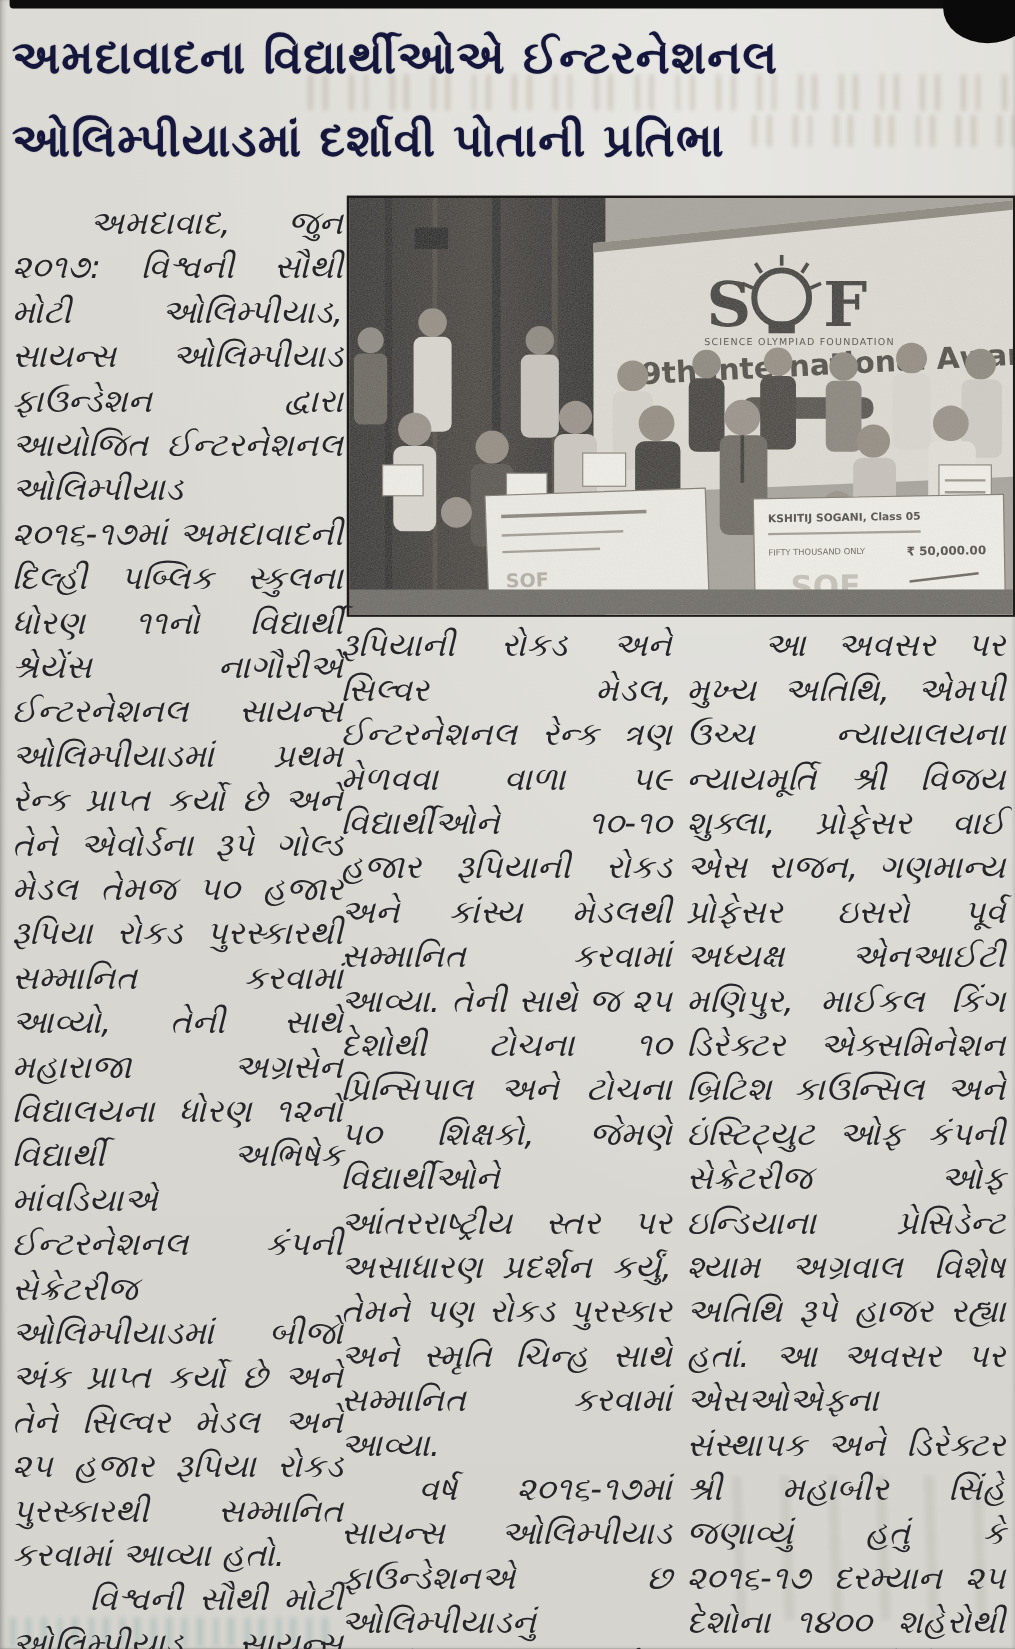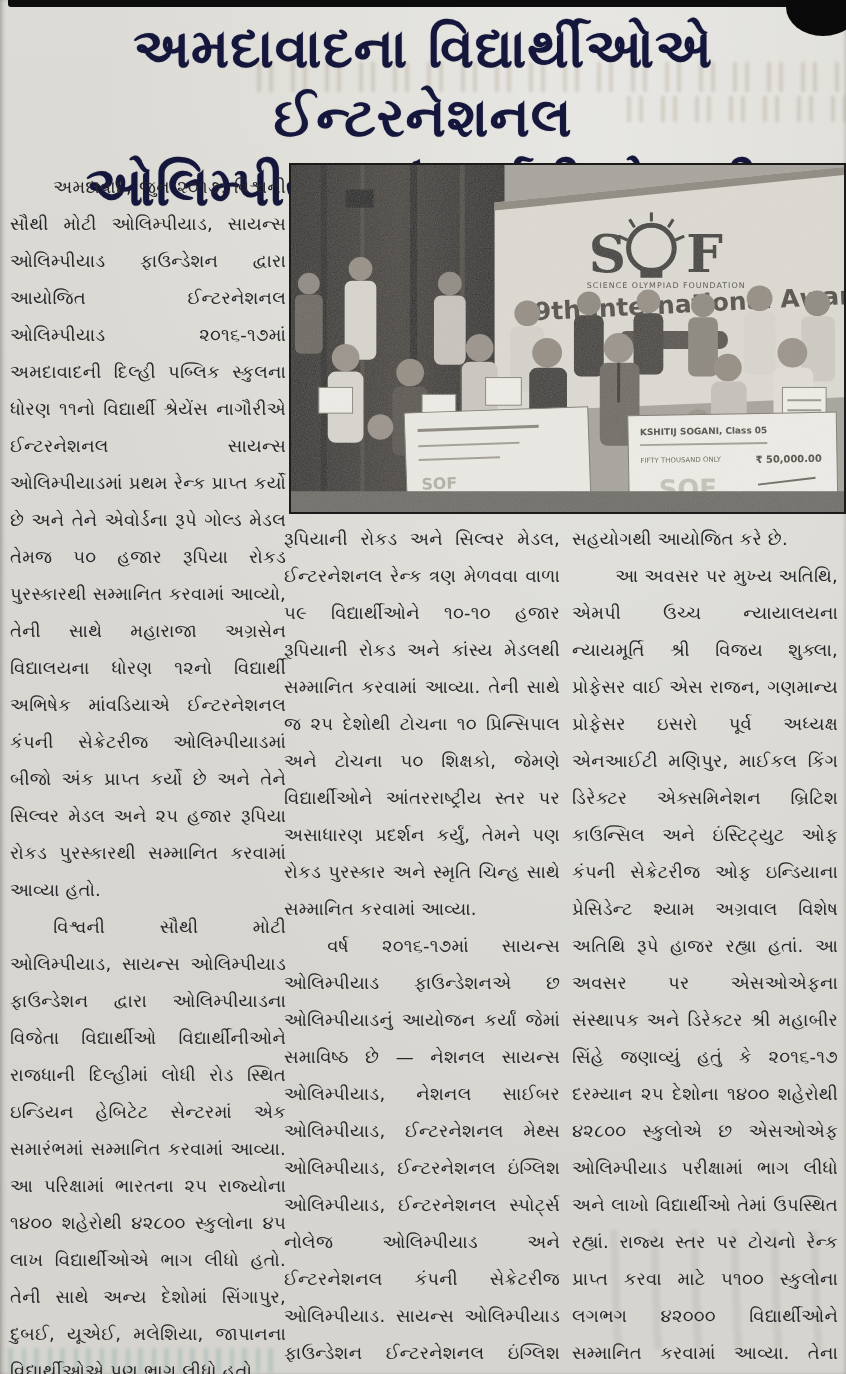--- a/index.html
+++ b/index.html
@@ -11,40 +11,41 @@
       linear-gradient(180deg,#dcdbd5 0%,#d8d7d1 40%,#d5d4ce 100%);
     overflow:hidden;
     box-shadow:inset 4px 0 6px -4px rgba(0,0,0,.45), inset -2px 0 4px -2px rgba(0,0,0,.25);
   }
   
   .top-bar{position:absolute;left:8px;top:0;width:788px;height:7px;background:#0d0d0d;border-radius:0 0 3px 3px;}
   .top-corner-blob{position:absolute;right:-14px;top:-22px;width:74px;height:58px;background:#0a0a0a;border-radius:50%;}
   
   .headline{
     position:absolute;left:10px;top:14px;width:826px;margin:0;
-    text-align:center;font-weight:bold;color:#15163c;
-    font-size:54px;line-height:69px;letter-spacing:1px;
+    font-weight:bold;color:#15163c;
+    font-size:38px;line-height:69px;letter-spacing:1px;
     text-shadow:0 0 1px rgba(21,22,60,.4);
   }
   
   .ghost{position:absolute;opacity:.16;filter:blur(1.6px);pointer-events:none;}
   .ghost.brown{background:repeating-linear-gradient(90deg,transparent 0 7px,#6e5632 7px 11px,transparent 11px 19px,#6e5632 19px 23px,transparent 23px 34px);}
   .ghost.cyan{background:repeating-linear-gradient(90deg,transparent 0 8px,#2e7f80 8px 13px,transparent 13px 22px,#2e7f80 22px 26px);}
   .ghost.gray{background:repeating-linear-gradient(88deg,transparent 0 14px,#55514a 14px 22px,transparent 22px 40px);}
   
   .photo{
     position:absolute;left:289px;top:163px;width:557px;height:351px;margin:0;
     border:2px solid #1c1b19;box-sizing:border-box;background:#b6b3ac;
   }
   .photo svg{display:block;width:100%;height:100%;}
   
   .col{
     position:absolute;color:#26262a;
-    font-size:18px;line-height:37px;text-align:justify;
+    font-size:27px;line-height:37px;text-align:justify;
     letter-spacing:.2px;
+    font-style:italic;
   }
   .col-left{left:10px;top:168px;width:276px;height:1200px;}
   .col-mid{left:284px;top:520px;width:276px;height:850px;}
   .col-right{left:572px;top:520px;width:266px;height:850px;}
   .para{margin:0;}
   .para.indent{text-indent:2.4em;}
 </style>
 </head>
 <body>
 
@@ -211,17 +212,16 @@
 
   <div class="col col-left">
       <p class="para indent">અમદાવાદ, જુન ૨૦૧૭: વિશ્વની સૌથી મોટી ઓલિમ્પીયાડ, સાયન્સ ઓલિમ્પીયાડ ફાઉન્ડેશન દ્વારા આયોજિત ઈન્ટરનેશનલ ઓલિમ્પીયાડ ૨૦૧૬-૧૭માં અમદાવાદની દિલ્હી પબ્લિક સ્કુલના ધોરણ ૧૧નો વિદ્યાર્થી શ્રેયેંસ નાગૌરીએ ઈન્ટરનેશનલ સાયન્સ ઓલિમ્પીયાડમાં પ્રથમ રેન્ક પ્રાપ્ત કર્યો છે અને તેને એવોર્ડના રૂપે ગોલ્ડ મેડલ તેમજ ૫૦ હજાર રૂપિયા રોકડ પુરસ્કારથી સમ્માનિત કરવામાં આવ્યો, તેની સાથે મહારાજા અગ્રસેન વિદ્યાલયના ધોરણ ૧૨નો વિદ્યાર્થી અભિષેક માંવડિયાએ ઈન્ટરનેશનલ કંપની સેક્રેટરીજ ઓલિમ્પીયાડમાં બીજો અંક પ્રાપ્ત કર્યો છે અને તેને સિલ્વર મેડલ અને ૨૫ હજાર રૂપિયા રોકડ પુરસ્કારથી સમ્માનિત કરવામાં આવ્યા હતો.</p>
       <p class="para indent">વિશ્વની સૌથી મોટી ઓલિમ્પીયાડ, સાયન્સ ઓલિમ્પીયાડ ફાઉન્ડેશન દ્વારા ઓલિમ્પીયાડના વિજેતા વિદ્યાર્થીઓ વિદ્યાર્થીનીઓને રાજધાની દિલ્હીમાં લોધી રોડ સ્થિત ઇન્ડિયન હેબિટેટ સેન્ટરમાં એક સમારંભમાં સમ્માનિત કરવામાં આવ્યા. આ પરિક્ષામાં ભારતના ૨૫ રાજ્યોના ૧૪૦૦ શહેરોથી ૪૨૮૦૦ સ્કુલોના ૪૫ લાખ વિદ્યાર્થીઓએ ભાગ લીધો હતો. તેની સાથે અન્ય દેશોમાં સિંગાપુર, દુબઈ, યૂએઈ, મલેશિયા, જાપાનના વિદ્યાર્થીઓએ પણ ભાગ લીધો હતો.</p>
     </div>
   <div class="col col-mid">
       <p class="para">રૂપિયાની રોકડ અને સિલ્વર મેડલ, ઈન્ટરનેશનલ રેન્ક ત્રણ મેળવવા વાળા ૫૯ વિદ્યાર્થીઓને ૧૦-૧૦ હજાર રૂપિયાની રોકડ અને કાંસ્ય મેડલથી સમ્માનિત કરવામાં આવ્યા. તેની સાથે જ ૨૫ દેશોથી ટોચના ૧૦ પ્રિન્સિપાલ અને ટોચના ૫૦ શિક્ષકો, જેમણે વિદ્યાર્થીઓને આંતરરાષ્ટ્રીય સ્તર પર અસાધારણ પ્રદર્શન કર્યું, તેમને પણ રોકડ પુરસ્કાર અને સ્મૃતિ ચિન્હ સાથે સમ્માનિત કરવામાં આવ્યા.</p>
       <p class="para indent">વર્ષ ૨૦૧૬-૧૭માં સાયન્સ ઓલિમ્પીયાડ ફાઉન્ડેશનએ છ ઓલિમ્પીયાડનું આયોજન કર્યાં જેમાં સમાવિષ્ઠ છે — નેશનલ સાયન્સ ઓલિમ્પીયાડ, નેશનલ સાઈબર ઓલિમ્પીયાડ, ઈન્ટરનેશનલ મેથ્સ ઓલિમ્પીયાડ, ઈન્ટરનેશનલ ઇંગ્લિશ ઓલિમ્પીયાડ, ઈન્ટરનેશનલ સ્પોર્ટ્સ નોલેજ ઓલિમ્પીયાડ અને ઈન્ટરનેશનલ કંપની સેક્રેટરીજ ઓલિમ્પીયાડ. સાયન્સ ઓલિમ્પીયાડ ફાઉન્ડેશન ઈન્ટરનેશનલ ઇંગ્લિશ ઓલિમ્પીયાડ બ્રિટિશ કાઉન્સિલ, ઈન્ટરનેશનલ કંપની સેક્રેટરીજ ઓલિમ્પીયાડ ઇંસ્ટિટ્યુટ ઓફ કંપની સેક્રેટરીજ ઓફ ઇન્ડિયા અને ઈન્ટરનેશનલ સ્પોર્ટ્સ નોલેજ ઓલિમ્પીયાડ સ્ટાર સ્પોર્ટ્સના</p>
     </div>
   <div class="col col-right">
-      <p class="para">સહયોગથી આયોજિત કરે છે.</p>
       <p class="para indent">આ અવસર પર મુખ્ય અતિથિ, એમપી ઉચ્ચ ન્યાયાલયના ન્યાયમૂર્તિ શ્રી વિજય શુક્લા, પ્રોફેસર વાઈ એસ રાજન, ગણમાન્ય પ્રોફેસર ઇસરો પૂર્વ અધ્યક્ષ એનઆઈટી મણિપુર, માઈકલ કિંગ ડિરેક્ટર એક્સમિનેશન બ્રિટિશ કાઉન્સિલ અને ઇંસ્ટિટ્યુટ ઓફ કંપની સેક્રેટરીજ ઓફ ઇન્ડિયાના પ્રેસિડેન્ટ શ્યામ અગ્રવાલ વિશેષ અતિથિ રૂપે હાજર રહ્યા હતાં. આ અવસર પર એસઓએફના સંસ્થાપક અને ડિરેક્ટર શ્રી મહાબીર સિંહે જણાવ્યું હતું કે ૨૦૧૬-૧૭ દરમ્યાન ૨૫ દેશોના ૧૪૦૦ શહેરોથી ૪૨૮૦૦ સ્કુલોએ છ એસઓએફ ઓલિમ્પીયાડ પરીક્ષામાં ભાગ લીધો અને લાખો વિદ્યાર્થીઓ તેમાં ઉપસ્થિત રહ્યાં. રાજ્ય સ્તર પર ટોચનો રેન્ક પ્રાપ્ત કરવા માટે ૫૧૦૦ સ્કુલોના લગભગ ૪૨૦૦૦ વિદ્યાર્થીઓને સમ્માનિત કરવામાં આવ્યા. તેના સિવાય ૮,૦૦,૦૦૦ થી વધુ વિદ્યાર્થીને પોતાની સ્કુલોમાં ટોચનો રેન્ક પ્રાપ્ત કરવા માટે ઉત્કૃષ્ટતા પદક થી સમ્માનિત કરવામાં આવ્યા હતા. ૧૫૦૦ પ્રિન્સિપાલ અને શિક્ષકોને શિક્ષામાં યોગદાન કરવા માટે પણ સમ્માનિત કરવામાં આવ્યા હતા.</p>
     </div>
 
 </div>
 
 </body></html>

